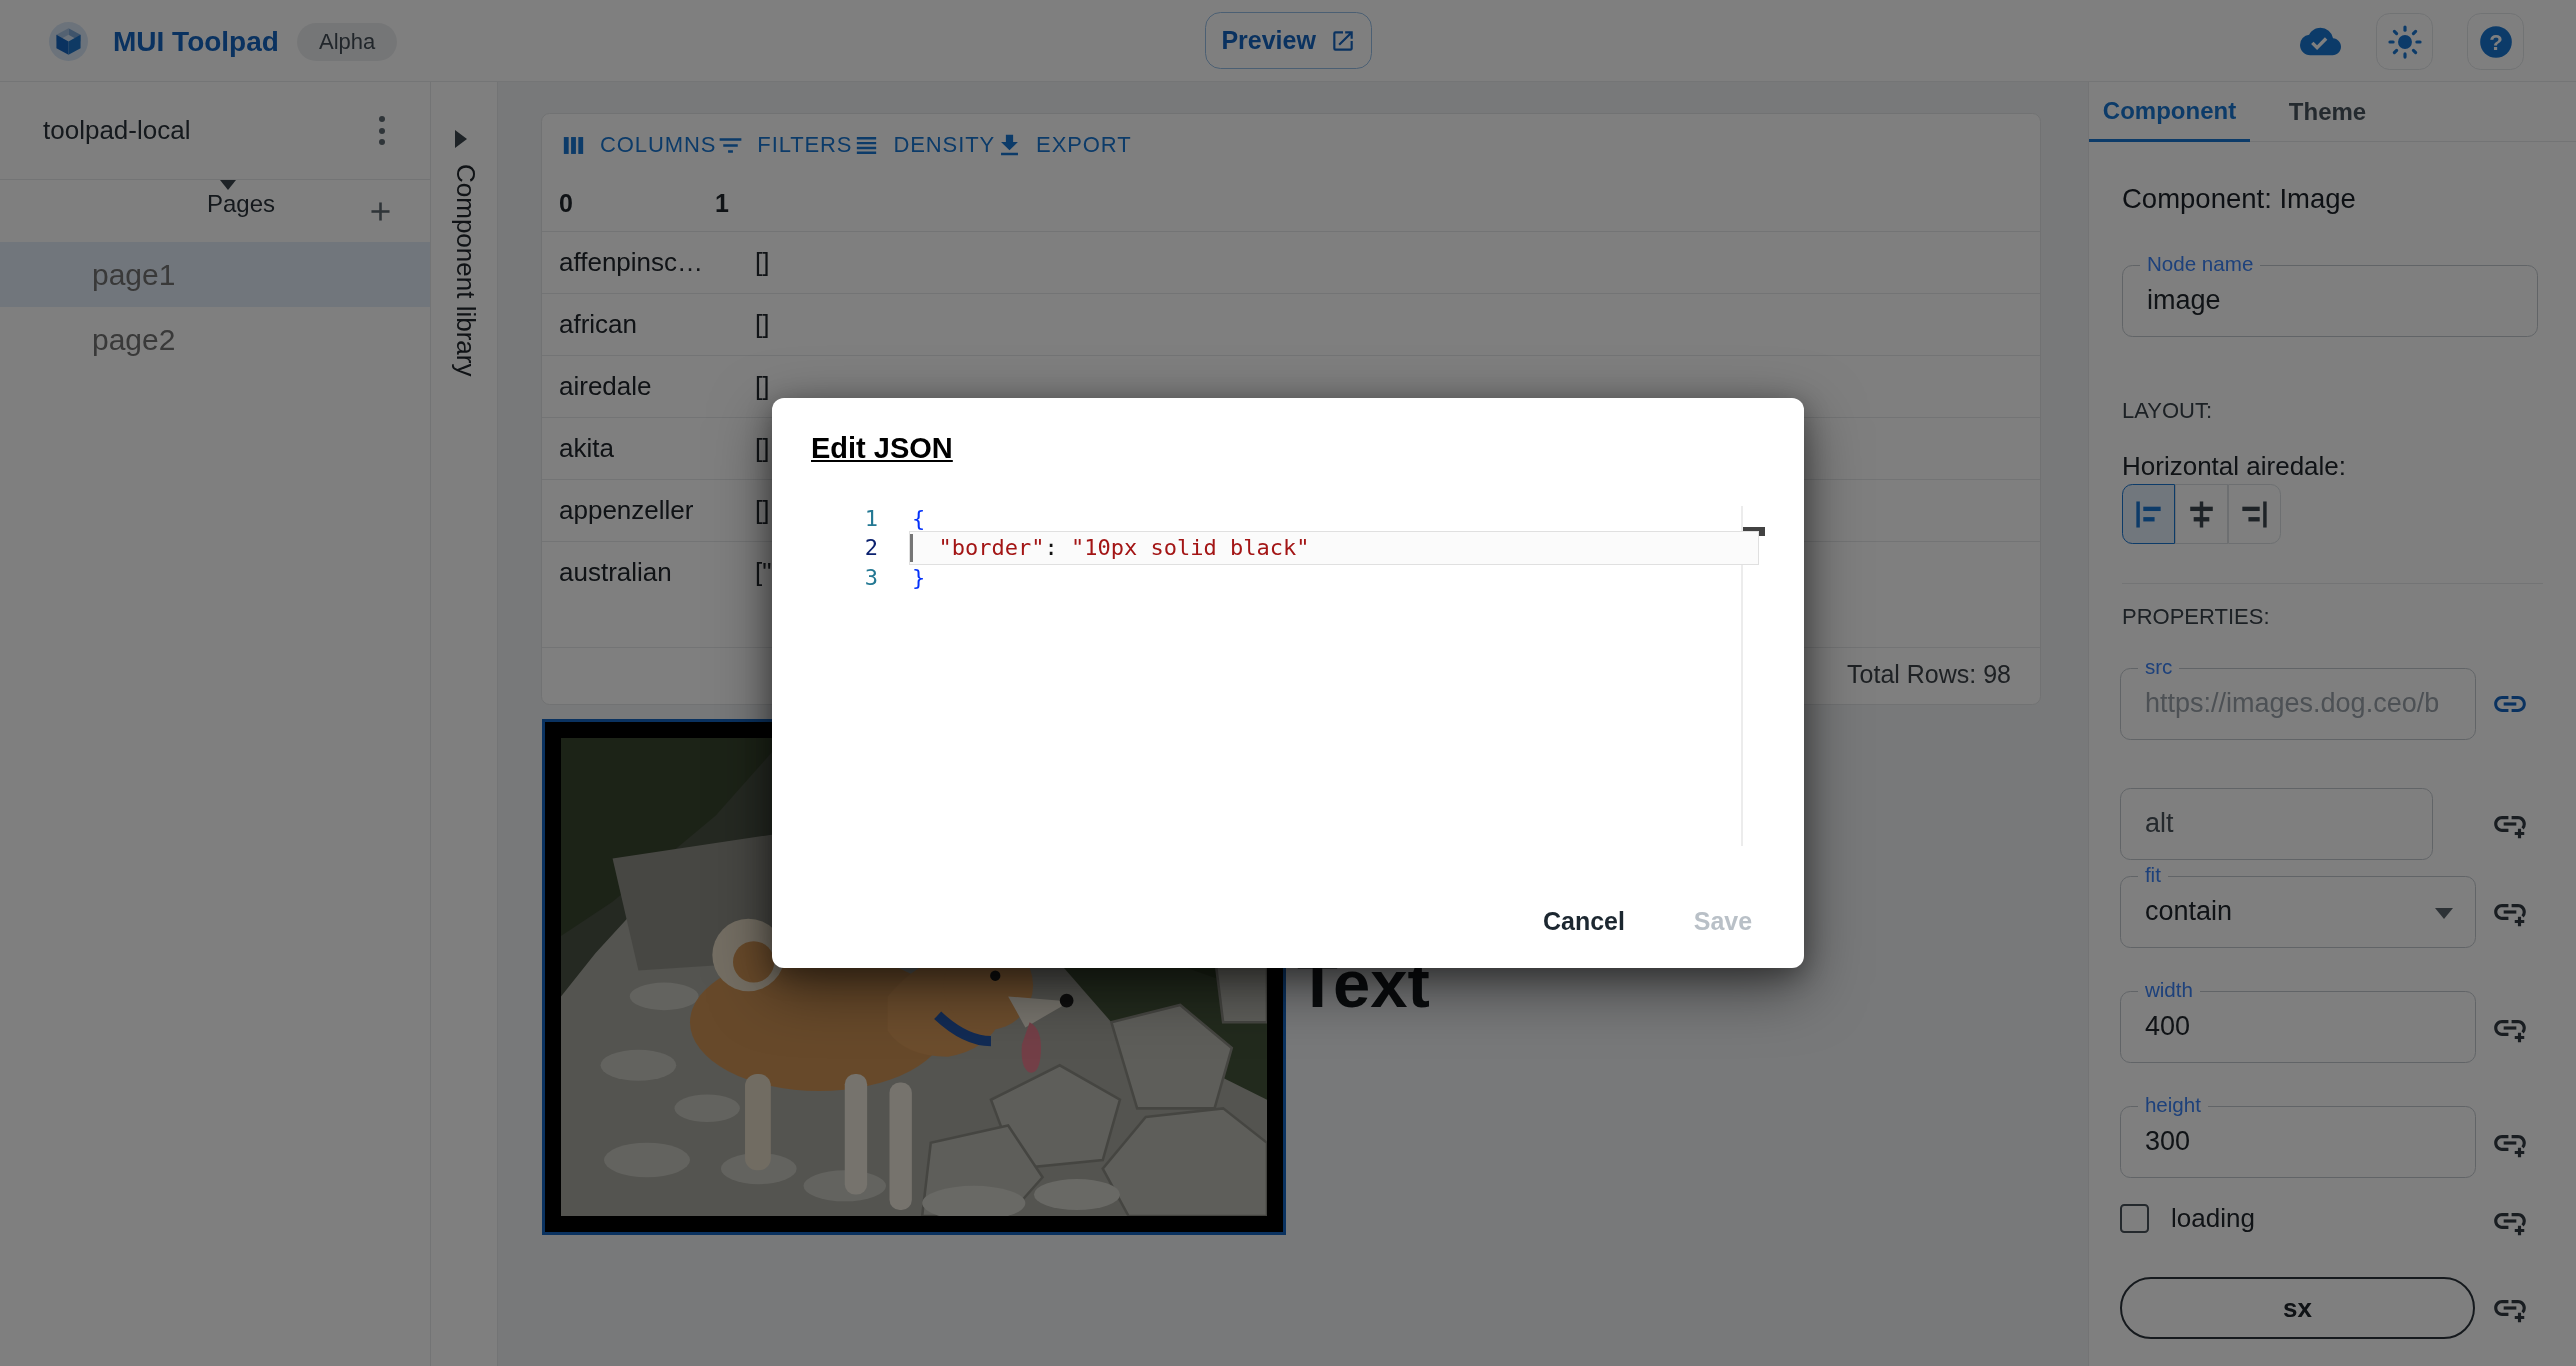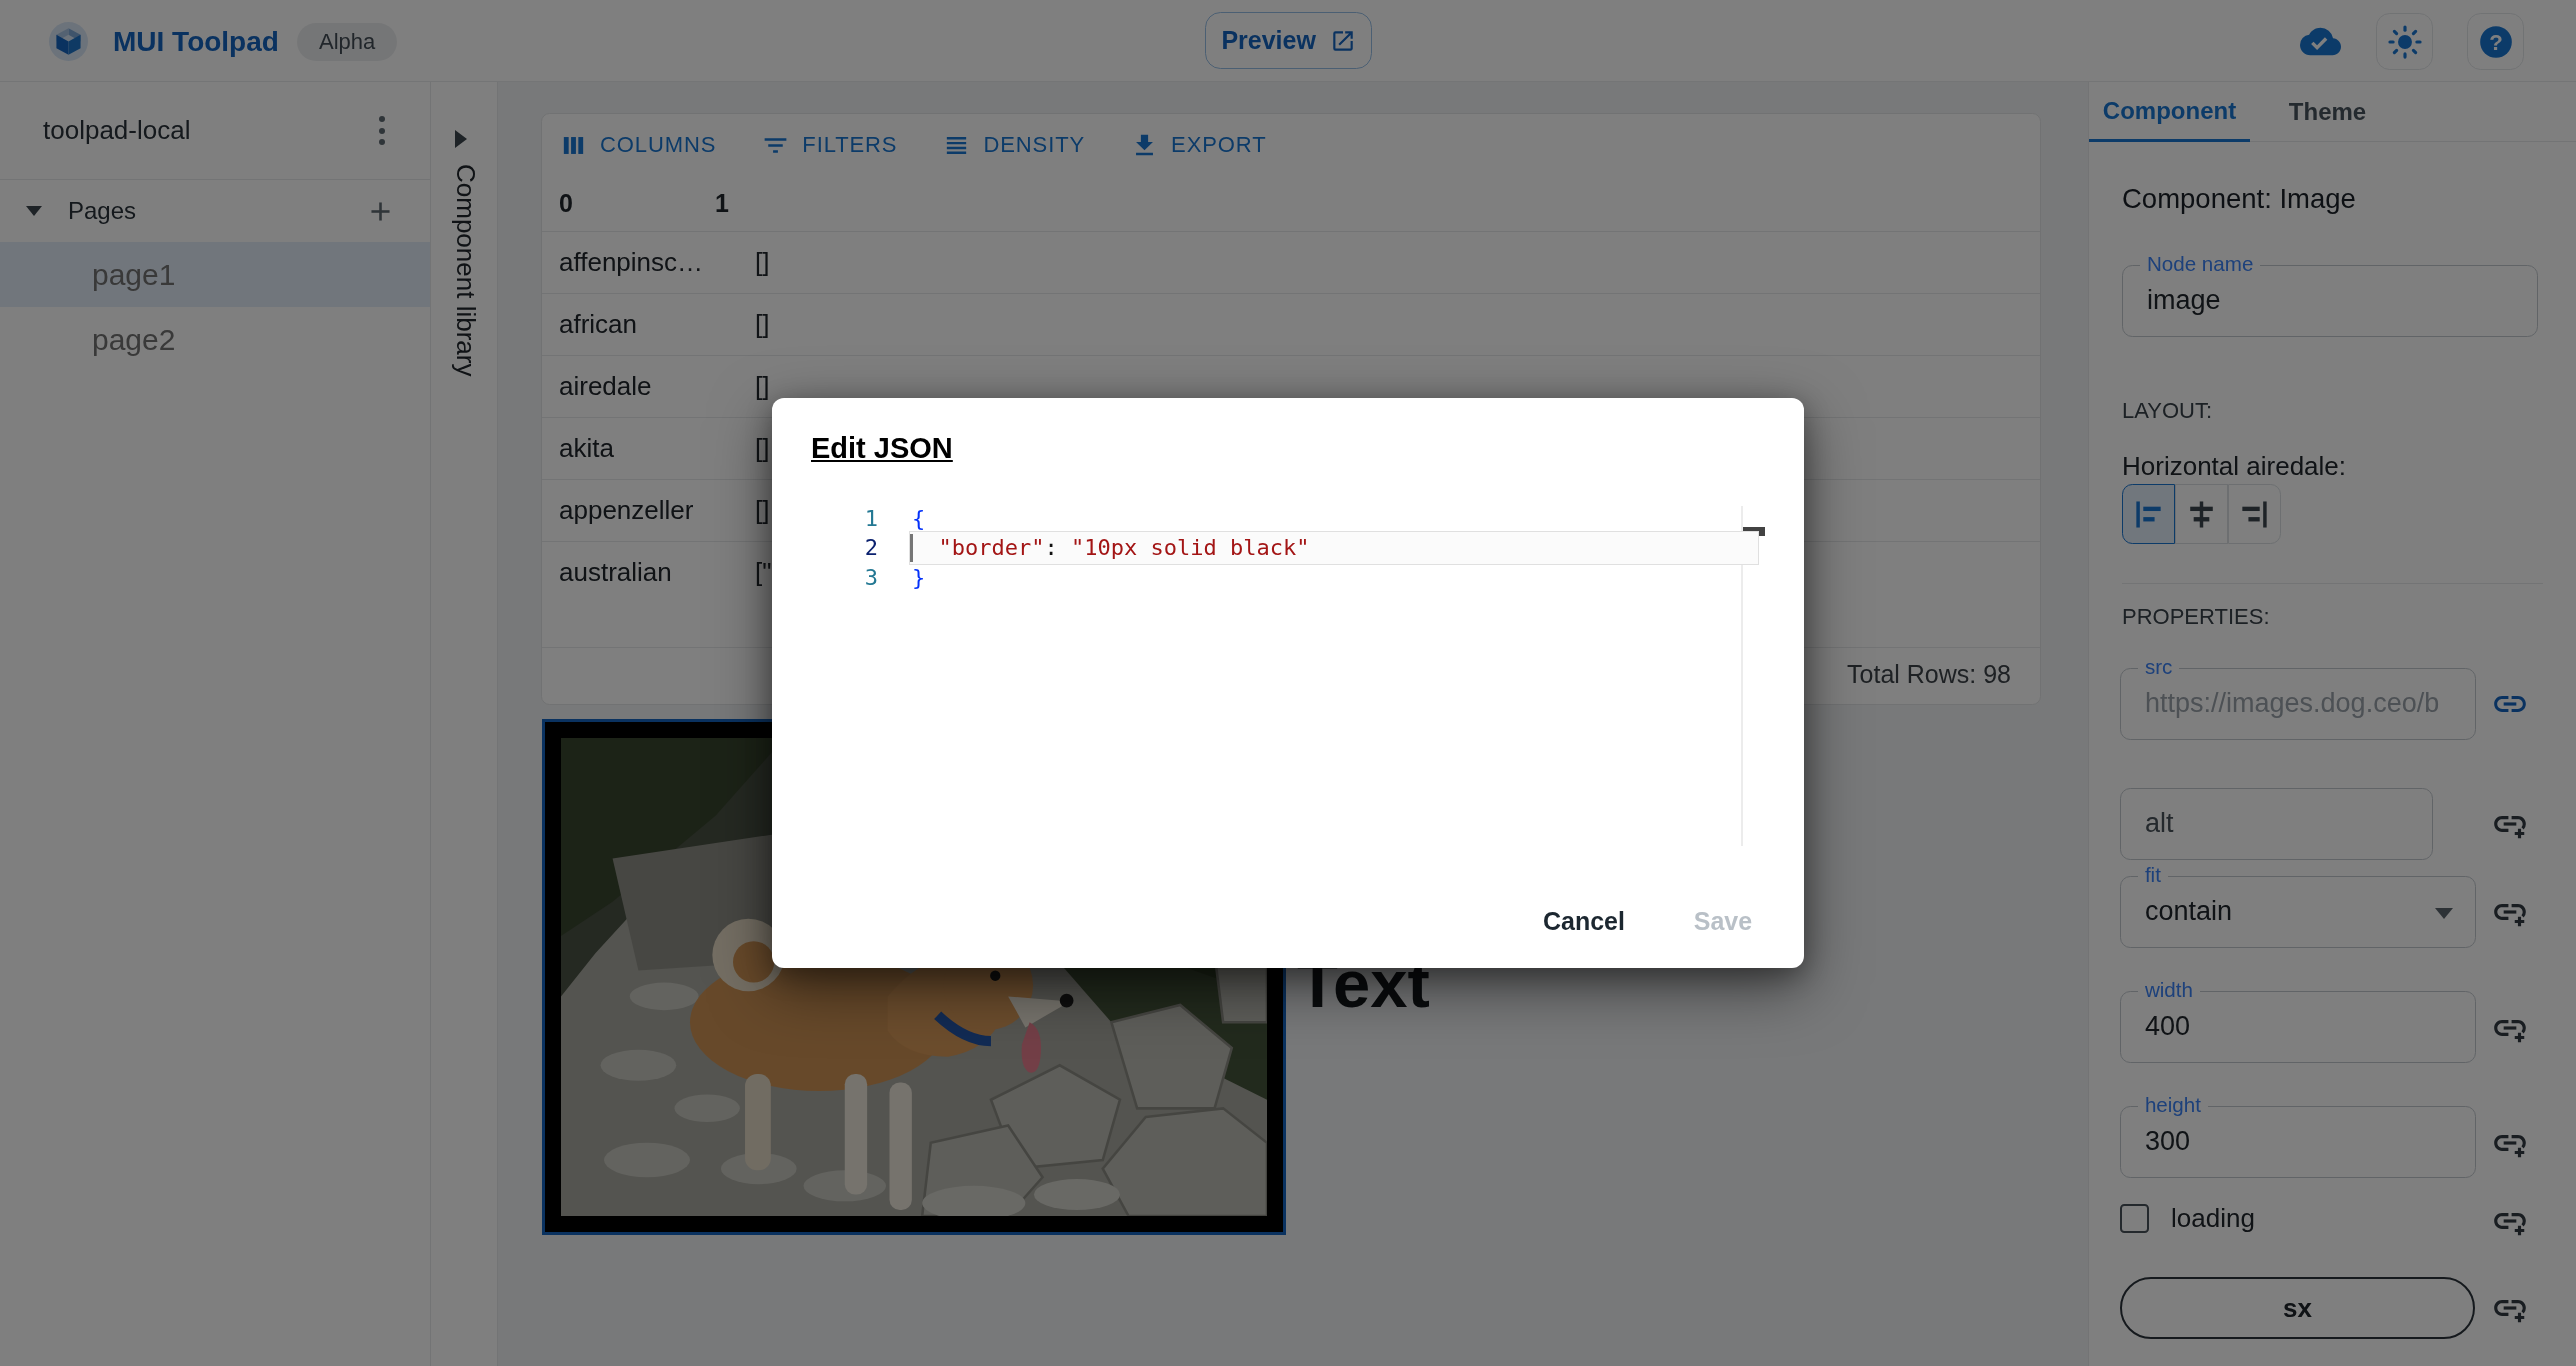--- a/index.html
+++ b/index.html
@@ -24,41 +24,41 @@
 
   
   .explorer { position:absolute; top:82px; left:0; width:431px; height:1285px; background:#fff;
               border-right:1.7px solid #e6e8ea; }
   .project-row { height:98px; display:flex; align-items:center; padding-left:43px;
                  border-bottom:1.7px solid #e6e8ea; position:relative; }
   .project-name { font-size:26px; color:#2a333b; }
   .kebab { position:absolute; right:29px; top:29px; width:39px; height:39px; display:flex; flex-direction:column;
            align-items:center; justify-content:center; gap:5.2px; cursor:pointer; }
   .kebab i { width:6px; height:6px; border-radius:50%; background:#5f6a72; }
-  .pages-row { height:62px; display:flex; align-items:center; padding-left:26px; position:relative; }
+  .pages-row { height:62px; display:flex; align-items:center; padding-left:26px; position:relative;flex-direction:column; }
   .caret-down { width:0; height:0; border-left:8.6px solid transparent; border-right:8.6px solid transparent;
                 border-top:10.3px solid #3c464e; }
   .pages-label { margin-left:26px; font-size:24px; color:#2a333b; }
   .plus-btn { position:absolute; right:31px; top:12px; width:38px; height:38px; display:flex; align-items:center;
               justify-content:center; cursor:pointer; }
   .page-item { height:65px; line-height:65px; padding-left:92px; font-size:30px; color:#737373; cursor:pointer; }
   .page-item.selected { background:#e3edf8; }
 
   .lib-strip { position:absolute; top:82px; left:431px; width:67px; height:1285px; background:#fff;
                border-right:1.7px solid #e6e8ea; }
   .lib-arrow { position:absolute; left:24px; top:48px; width:0; height:0; border-top:9.4px solid transparent;
                border-bottom:9.4px solid transparent; border-left:12px solid #3c464e; cursor:pointer; }
   .lib-label { position:absolute; left:19px; top:82px; writing-mode:vertical-rl; font-size:26px; color:#20262c; }
 
   .canvas { position:absolute; top:82px; left:498px; width:1590px; height:1285px; background:#f1f3f4; }
 
   
   .grid-card { position:absolute; left:43px; top:31px; width:1500px; height:592px; background:#fff;
                border:1.7px solid #e2e4e6; border-radius:8.6px; }
-  .grid-toolbar { height:62px; display:flex; align-items:center; padding-left:17px; gap:45px; }
+  .grid-toolbar { height:62px; display:flex; align-items:center; padding-left:17px; }
   .tb-btn { display:flex; align-items:center; gap:12px; color:#1976d2; font-size:22px; font-weight:500;
             letter-spacing:0.9px; cursor:pointer; }
   .grid-header { height:55px; display:flex; align-items:center; }
   .gh-cell { font-size:25px; font-weight:600; color:#20262c; }
   .gh-c0 { width:173px; padding-left:17px; }
   .grid-row { height:62px; display:flex; align-items:center; border-top:1.7px solid #e6e8ea;gap:40px; }
   .gr-name { width:173px; padding-left:17px; font-size:26px; color:#20262c; overflow:hidden;
              white-space:nowrap; }
   .gr-value { font-size:26px; color:#20262c; white-space:pre; }
   .grid-footer { position:absolute; bottom:0; left:0; right:0; height:57px; border-top:1.7px solid #e6e8ea;

